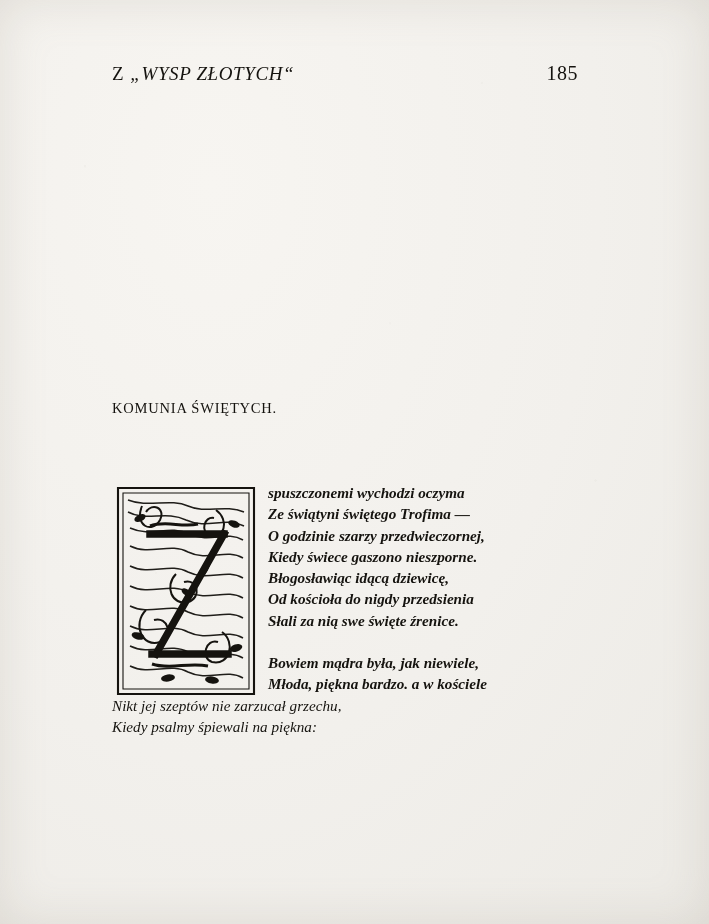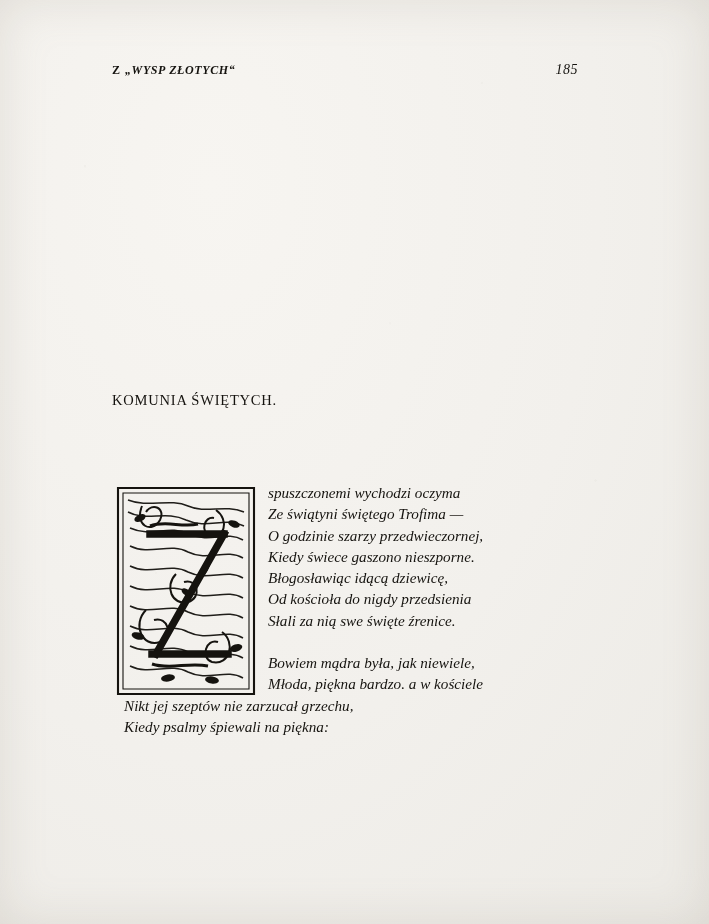--- a/index.html
+++ b/index.html
@@ -46,41 +46,39 @@
   .running-head {
     position: absolute;
     left: 112px;
     top: 62px;
     width: 466px;
     display: flex;
     justify-content: space-between;
     align-items: baseline;
   }
   .rh-title {
-    font-size: 12px;
+    font-size: 19px;
     letter-spacing: .6px;
     font-style: italic;
     white-space: nowrap;
-    font-weight: bold;
   }
   .rh-title .nonital {
     font-style: normal;
     letter-spacing: 1px;
   }
   .rh-page {
-    font-size: 14px;
-    font-style: italic;
+    font-size: 20px;
     letter-spacing: .5px;
   }
 
   
   .poem-title {
     position: absolute;
     left: 112px;
-    top: 392px;
+    top: 400px;
     font-size: 14.5px;
     letter-spacing: .8px;
     font-style: normal;
   }
 
   
   .poem {
     position: absolute;
     left: 112px;
     top: 482px;
@@ -91,32 +89,33 @@
   }
   .dropcap {
     position: absolute;
     left: 0;
     top: 0;
     width: 148px;
     height: 218px;
   }
   .indented {
     margin-left: 156px;
+    font-weight: bold;
   }
   .line {
     font-style: italic;
     font-size: 15.2px;
     line-height: 21.3px;
     white-space: pre;
   }
   .stanza-gap {
     height: 21px;
   }
   .tail .line {
-    margin-left: 12px;
+    margin-left: 0;
   }
 </style>
 </head>
 <body>
 
 <div class="page">
   <div class="grain"></div>
 
   <div class="running-head">
     <div class="rh-title"><span class="nonital">Z </span><span>„WYSP ZŁOTYCH“</span></div>

